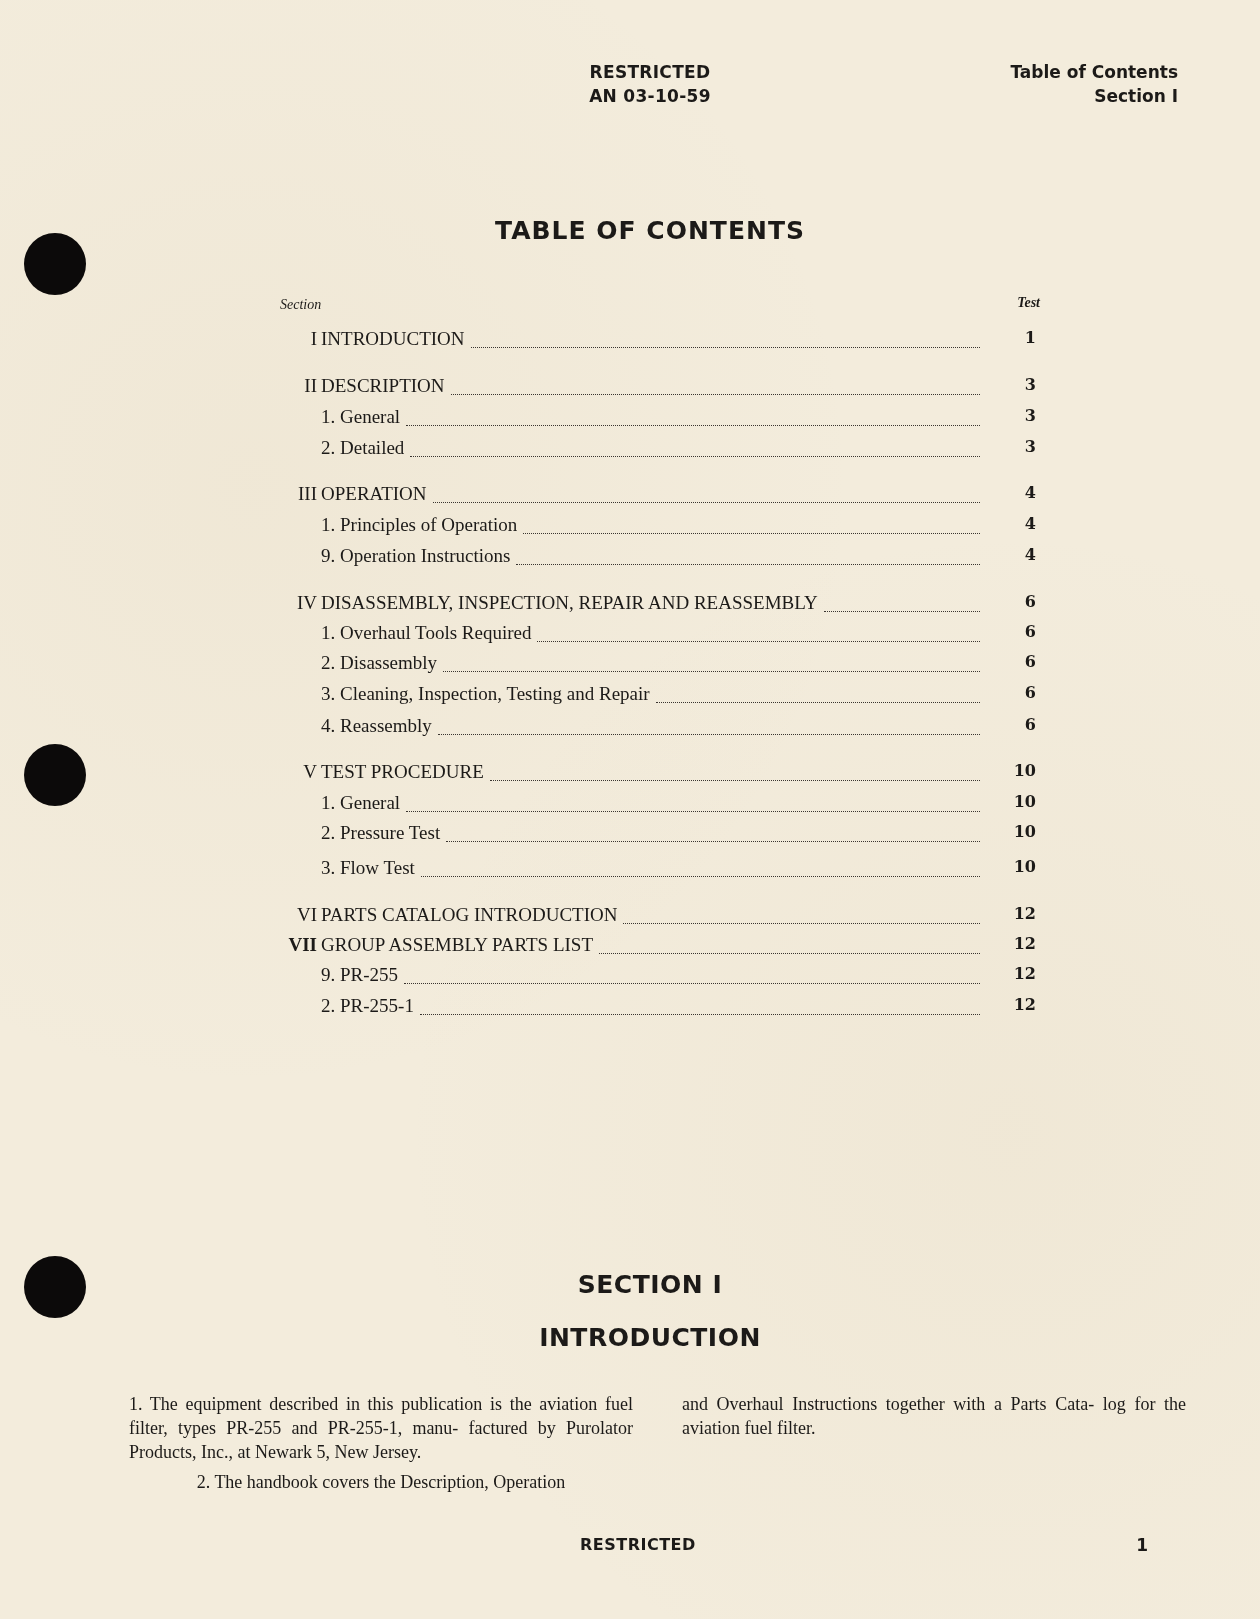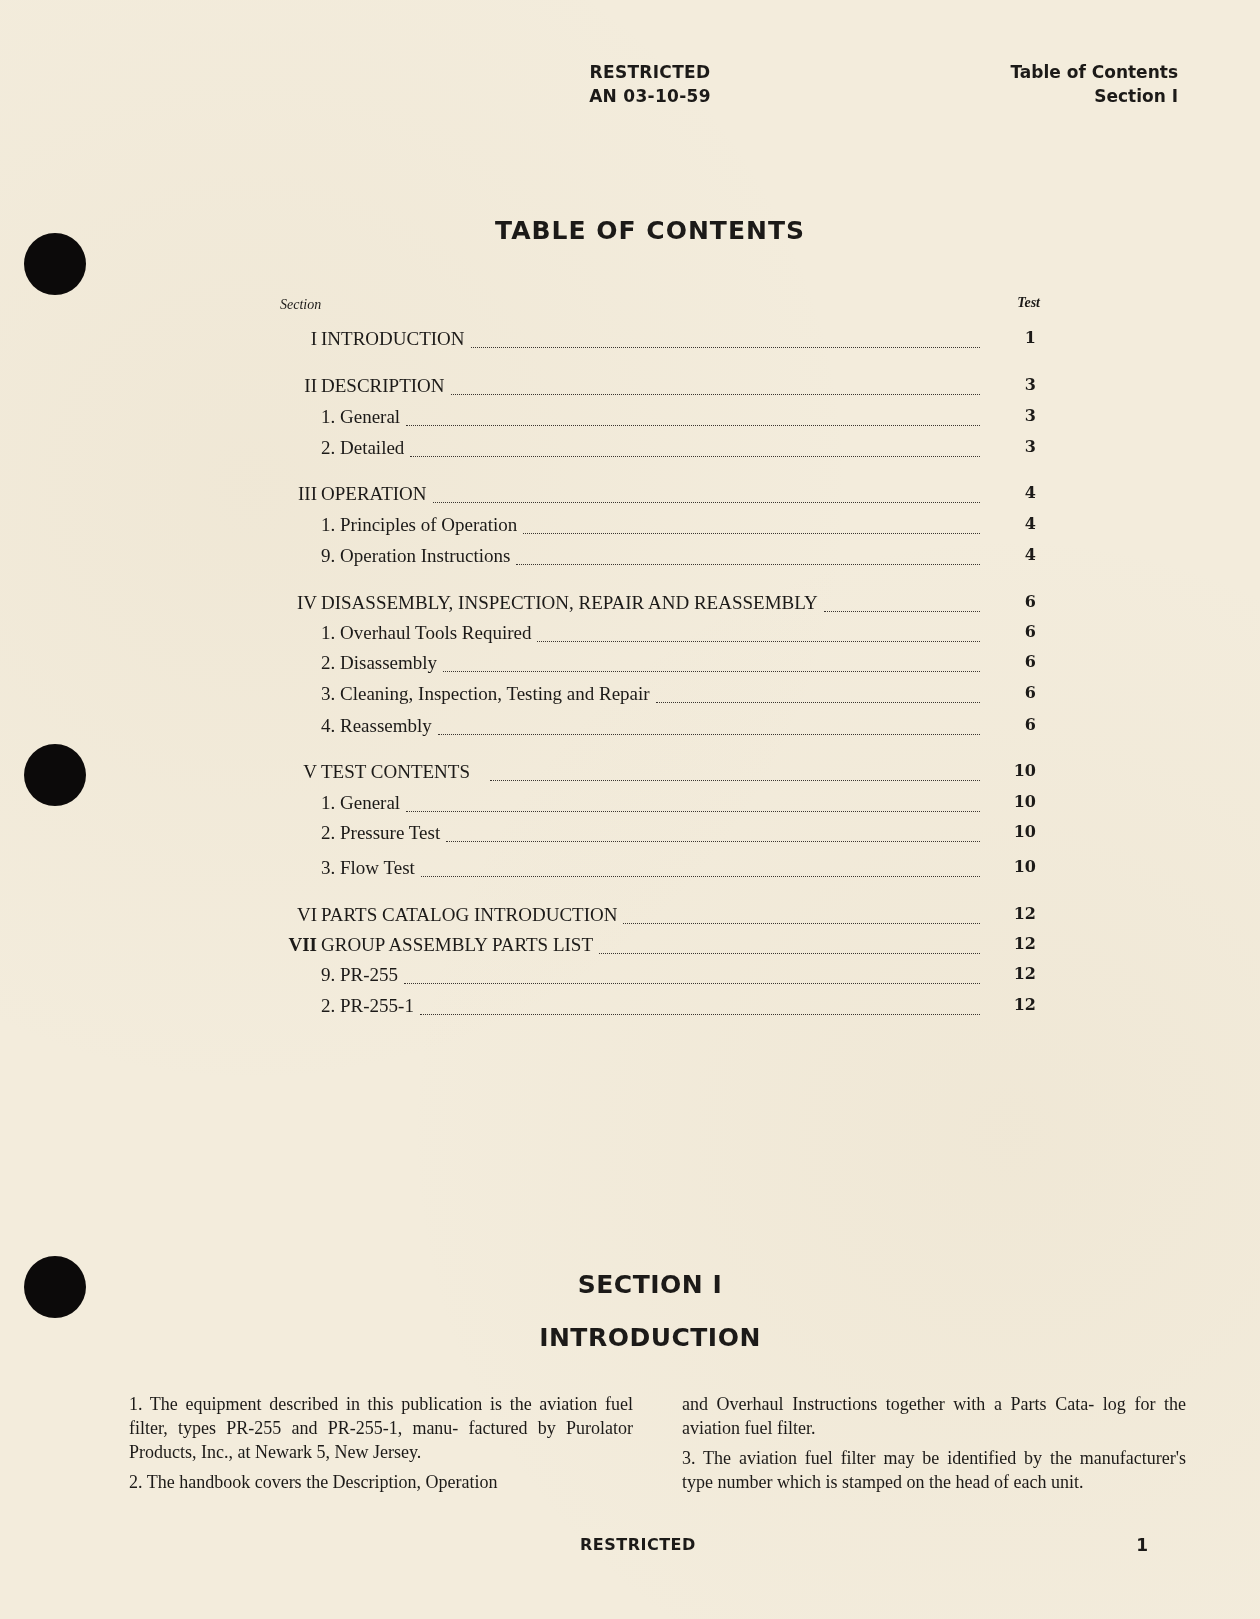--- a/index.html
+++ b/index.html
@@ -132,21 +132,21 @@
         <span class="pg">6</span>
       </div>
       <div class="row" style="top: 420px;">
         <span class="num" style="left: 0px;"></span>
         <span class="label" style="left: 51px;">4. Reassembly</span>
         <span class="leader" style="left: 168px; width: 542px;"></span>
         <span class="pg">6</span>
       </div>
       <div class="row" style="top: 466px;">
         <span class="num" style="left: 0px;">V</span>
-        <span class="label" style="left: 51px;">TEST CONTENTS</span>
+        <span class="label" style="left: 51px;">TEST PROCEDURE</span>
         <span class="leader" style="left: 220px; width: 490px;"></span>
         <span class="pg">10</span>
       </div>
       <div class="row" style="top: 497px;">
         <span class="num" style="left: 0px;"></span>
         <span class="label" style="left: 51px;">1. General</span>
         <span class="leader" style="left: 136px; width: 574px;"></span>
         <span class="pg">10</span>
       </div>
       <div class="row" style="top: 527px;">
@@ -186,21 +186,20 @@
         <span class="pg">12</span>
       </div>
     </div>
 </div>
 
 <div class="abs sans sec-title" style="top:1270px;">SECTION I</div>
 <div class="abs sans sec-title" style="top:1323px;">INTRODUCTION</div>
 
 <div class="col serif" style="left:129px; top:1392px; width:504px;">
   <p>1. The equipment described in this publication is the aviation fuel filter, types PR-255 and PR-255-1, manu- factured by Purolator Products, Inc., at Newark 5, New Jersey.</p>
-  <p style="text-align:left;">2. The handbook covers the Description, Operation</p>
+  <p style="text-align:center;">2. The handbook covers the Description, Operation</p>
 </div>
 <div class="col serif" style="left:682px; top:1392px; width:504px;">
   <p>and Overhaul Instructions together with a Parts Cata- log for the aviation fuel filter.</p>
-  <p>3. The aviation fuel filter may be identified by the manufacturer's type number which is stamped on the head of each unit.</p>
 </div>
 
 <div class="abs sans footer">RESTRICTED</div>
 <div class="abs sans pagenum">1</div>
 
 </body></html>

